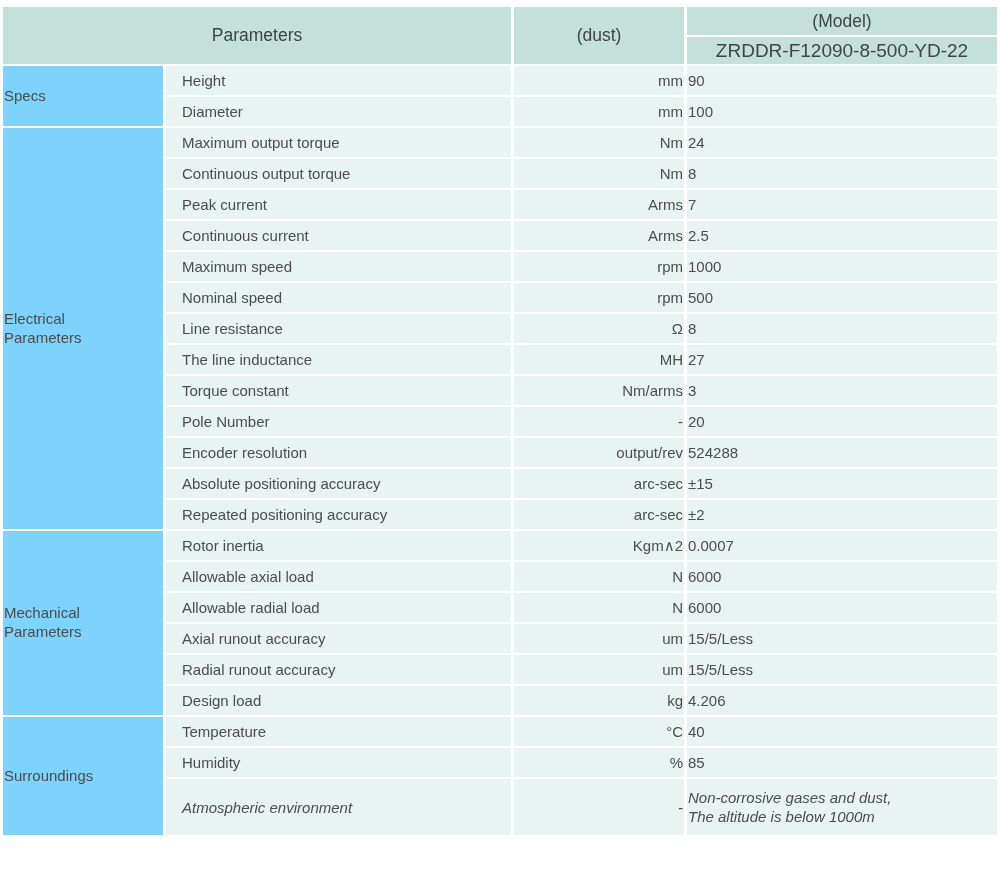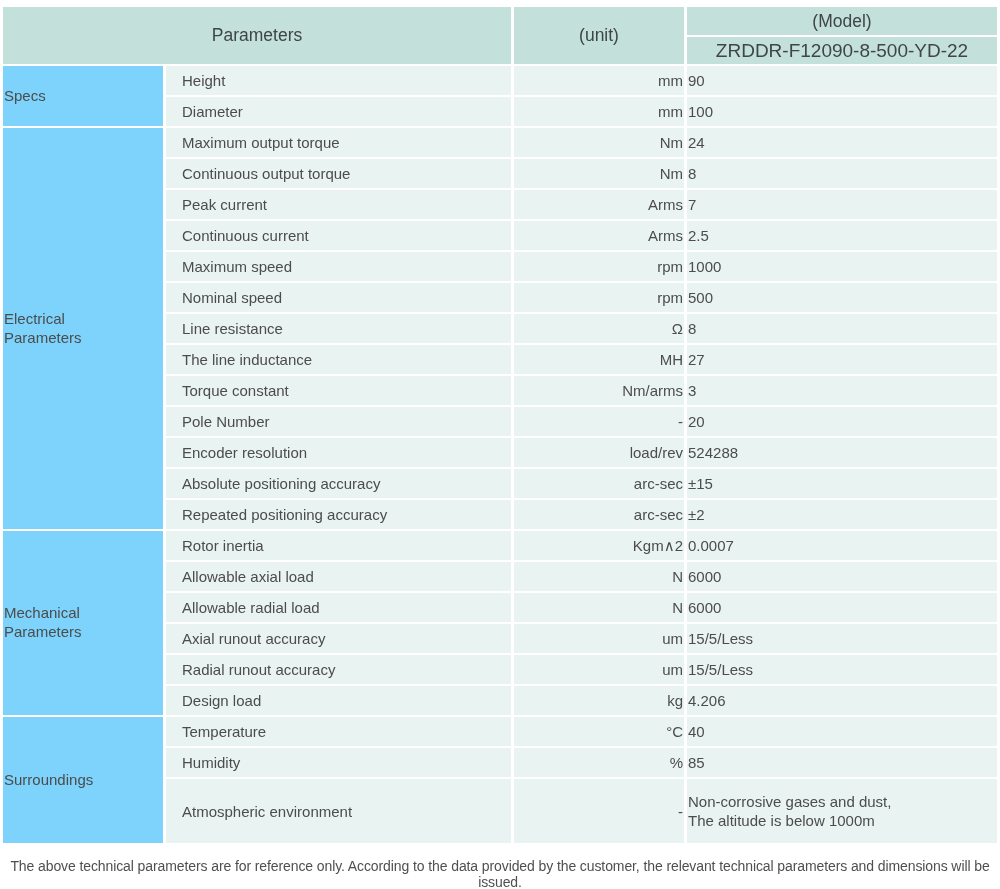--- a/index.html
+++ b/index.html
@@ -53,21 +53,21 @@
   }
   td.v {
     background: #e9f4f2;
     text-align: left;
     white-space: pre-line;
     line-height: 1.3;
   }
   tr.hr1 { height: 28px; }
   tr.hr2 { height: 27px; }
   tr.r   { height: 29px; }
-  tr.tall { height: 64px; }
+  tr.tall { height: 56px; font-style: italic; }
   .footer-note {
     margin-top: 13px;
     width: 1000px;
     text-align: center;
     font-size: 14px;
     color: #4f4f4f;
     letter-spacing: -0.1px;
   }
 </style>
 </head>
@@ -78,21 +78,21 @@
     <colgroup>
       <col style="width:160px">
       <col style="width:345px">
       <col style="width:170px">
       <col style="width:310px">
     </colgroup>
 
     <tbody>
         <tr class="hr1">
       <td class="h hp" colspan="2" rowspan="2">Parameters</td>
-      <td class="h hu" rowspan="2">(unit)</td>
+      <td class="h hu" rowspan="2">(dust)</td>
       <td class="h hm">(Model)</td>
     </tr>
     <tr class="hr2">
       <td class="h hmv">ZRDDR-F12090-8-500-YD-22</td>
     </tr>
 
     <tr class="r">
       <td class="sec" rowspan="2">Specs</td>
       <td class="p">Height</td>
       <td class="u">mm</td>
@@ -151,21 +151,21 @@
       <td class="u">Nm/arms</td>
       <td class="v">3</td>
     </tr>
     <tr class="r">
       <td class="p">Pole Number</td>
       <td class="u">-</td>
       <td class="v">20</td>
     </tr>
     <tr class="r">
       <td class="p">Encoder resolution</td>
-      <td class="u">load/rev</td>
+      <td class="u">output/rev</td>
       <td class="v">524288</td>
     </tr>
     <tr class="r">
       <td class="p">Absolute positioning accuracy</td>
       <td class="u">arc-sec</td>
       <td class="v">±15</td>
     </tr>
     <tr class="r">
       <td class="p">Repeated positioning accuracy</td>
       <td class="u">arc-sec</td>
@@ -218,14 +218,13 @@
     </tr>
     <tr class="tall">
       <td class="p">Atmospheric environment</td>
       <td class="u">-</td>
       <td class="v">Non-corrosive gases and dust,
 The altitude is below 1000m</td>
     </tr>
   </tbody>
     </table>
 
-  <div class="footer-note">The above technical parameters are for reference only. According to the data provided by the customer, the relevant technical parameters and dimensions will be issued.</div>
 </div>
 
 </body></html>

